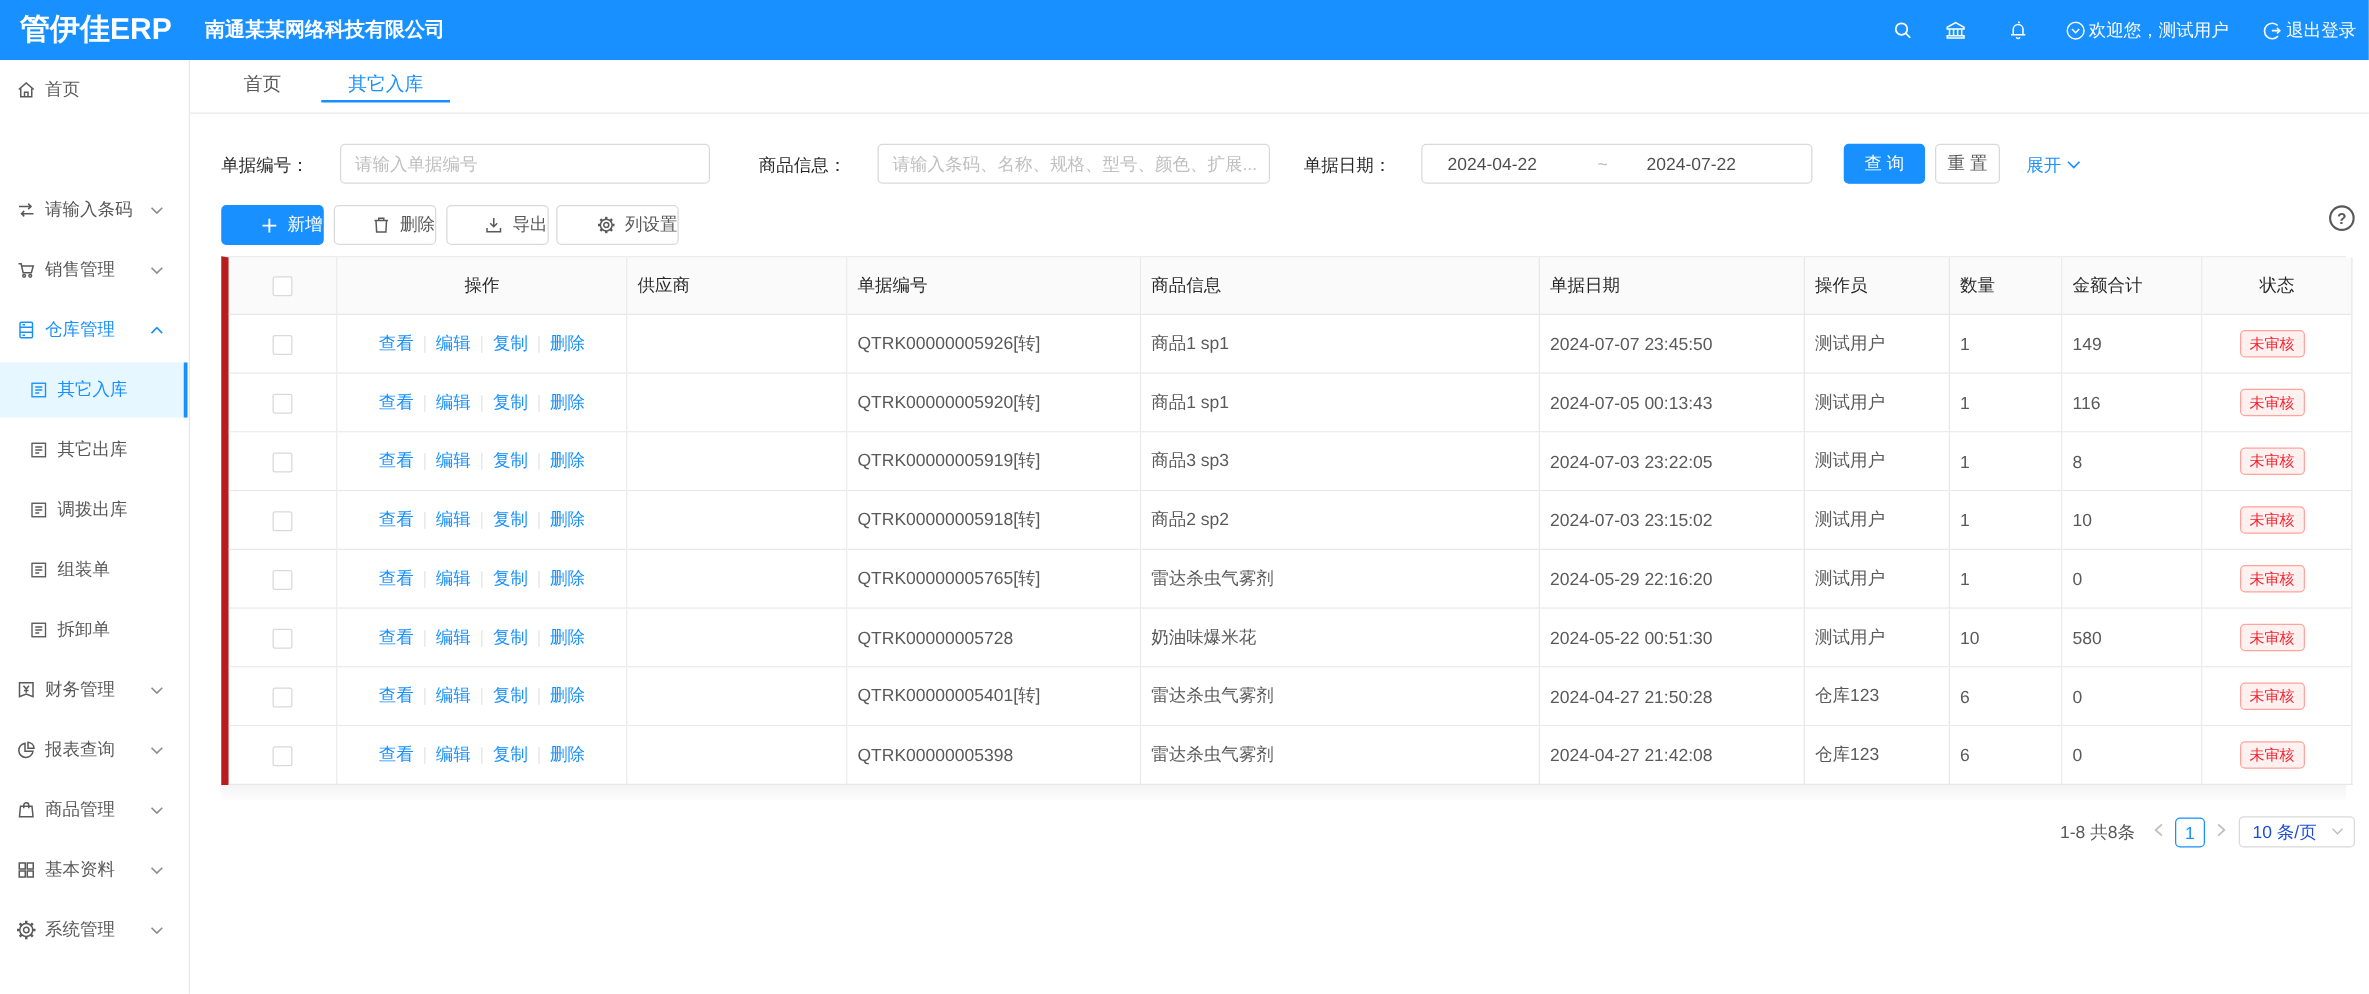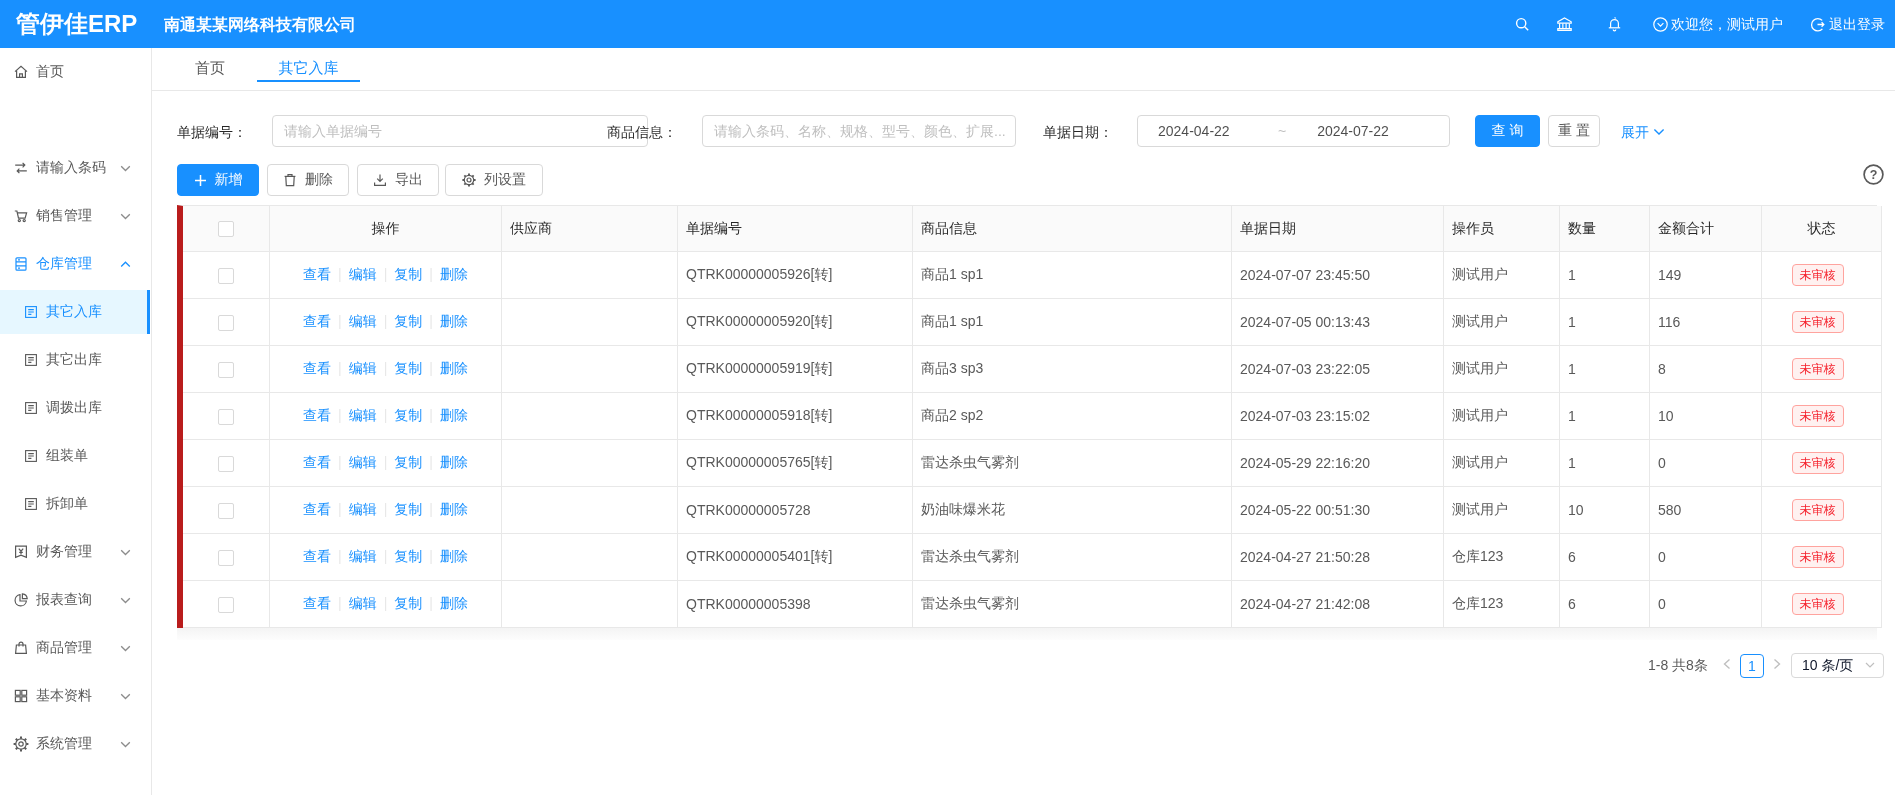--- a/index.html
+++ b/index.html
@@ -39,21 +39,21 @@
   color:rgba(0,0,0,.85);font-weight:500;}
 .finput{position:absolute;top:115px;height:32px;border:1px solid #d9d9d9;border-radius:4px;
   background:#fff;line-height:30px;font-size:14px;color:#bfbfbf;padding-left:11px;
   white-space:nowrap;overflow:hidden;}
 .btn{position:absolute;top:115px;height:32px;border-radius:4px;font-size:14px;
   display:flex;align-items:center;justify-content:center;}
 .btn.prim{background:#1890ff;color:#fff;border:1px solid #1890ff;}
 .btn.dflt{background:#fff;color:#595959;border:1px solid #d9d9d9;}
 
 .tbtn{position:absolute;top:164px;height:32px;border-radius:4px;font-size:14px;
-  display:flex;align-items:center;justify-content:center;gap:8px;}
+  display:flex;align-items:center;justify-content:flex-end;gap:8px;}
 .tbtn.prim{background:#1890ff;color:#fff;border:1px solid #1890ff;}
 .tbtn.dflt{background:#fff;color:#595959;border:1px solid #d9d9d9;}
 
 .twrap{position:absolute;left:177px;top:205px;width:1700px;
   border-top:1px solid #e8e8e8;border-left:6px solid #b91c1c;}
 table{border-collapse:separate;border-spacing:0;table-layout:fixed;width:1699px;}
 th{height:46px;background:#fafafa;border-bottom:1px solid #e8e8e8;border-right:1px solid #e8e8e8;
   font-size:14px;color:rgba(0,0,0,.85);font-weight:500;text-align:left;padding:0 8px;}
 td{height:47px;background:#fff;border-bottom:1px solid #e8e8e8;border-right:1px solid #e8e8e8;
   font-size:14px;color:#595959;padding:0 8px;vertical-align:middle;white-space:nowrap;overflow:hidden;}
@@ -64,21 +64,21 @@
 .sep{color:#e8e8e8;margin:0 7px;}
 .badge{display:inline-block;margin-right:8px;width:52px;height:22px;line-height:20px;border:1px solid #ffa39e;
   background:#fff1f0;color:#f5222d;font-size:12px;border-radius:4px;text-align:center;}
 .band{position:absolute;left:177px;top:628px;width:1700px;height:12px;
   background:linear-gradient(#f4f4f4,#fdfdfd);}
 
 .pgtotal{position:absolute;left:1648px;top:654px;height:22px;line-height:22px;font-size:14px;color:#595959;}
 .pgbox{position:absolute;left:1740px;top:654px;width:24px;height:24px;border:1px solid #1890ff;
   border-radius:4px;color:#1890ff;font-size:14px;text-align:center;line-height:22px;background:#fff;}
 .pgsel{position:absolute;left:1791px;top:653px;width:93px;height:25px;border:1px solid #d9d9d9;
-  border-radius:4px;font-size:14px;color:#0f172a;line-height:23px;padding-left:10px;background:#fff;}
+  border-radius:4px;font-size:14px;color:#1d4ed8;line-height:23px;padding-left:10px;background:#fff;}
 </style>
 </head>
 <body>
 <div class="hdr">
   <div class="logo">管伊佳ERP</div>
   <div class="company">南通某某网络科技有限公司</div>
   <div class="hico" style="left:1514px;">
       <svg width="17" height="17" viewBox="0 0 17 17" fill="none" stroke="#fff" stroke-width="1.4">
         <circle cx="7.2" cy="7.2" r="4.6"></circle>
         <path d="M10.7 10.7L14.2 14.2"></path>
@@ -245,21 +245,21 @@
       </svg>
     </div>
 </div>
 <div class="tabbar">
   <div class="tab1">首页</div>
   <div class="tab2">其它入库</div>
   <div class="ink"></div>
 </div>
 
 <div class="flabel" style="left:177px;">单据编号：</div>
-<div class="finput" style="left:272px;width:376px;">请输入单据编号</div>
+<div class="finput" style="left:272px;width:296px;">请输入单据编号</div>
 <div class="flabel" style="left:607px;">商品信息：</div>
 <div class="finput" style="left:702px;width:314px;">请输入条码、名称、规格、型号、颜色、扩展...</div>
 <div class="flabel" style="left:1043px;">单据日期：</div>
 <div class="finput" style="left:1137px;width:313px;color:#595959;padding:0;">
   <span style="position:absolute;left:20px;top:0;width:110px;text-align:left;color:rgba(0,0,0,.70);">2024-04-22</span>
   <span style="position:absolute;left:134px;top:0;width:20px;text-align:center;color:#bfbfbf;">~</span>
   <span style="position:absolute;left:160px;top:0;width:110px;text-align:center;color:rgba(0,0,0,.70);">2024-07-22</span>
 </div>
 <div class="btn prim" style="left:1475px;width:65px;">查 询</div>
 <div class="btn dflt" style="left:1548px;width:52px;">重 置</div>

